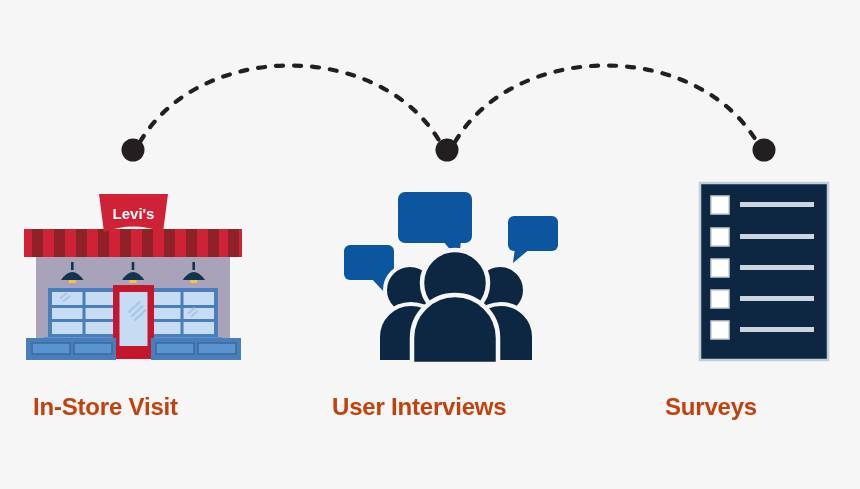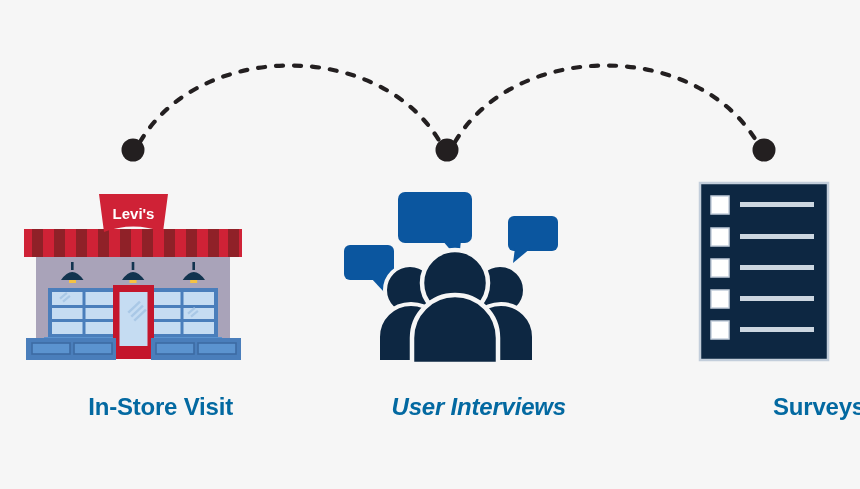--- a/index.html
+++ b/index.html
@@ -21,30 +21,30 @@
     height: 489px;
   }
   .layer {
     position: absolute;
     left: 0; top: 0;
     width: 860px;
     height: 489px;
   }
   .step-label {
     position: absolute;
-    text-align: right;
+    text-align: left;
     font-size: 24px;
     font-weight: bold;
-    color: #0369a1;
+    color: #c2410c;
     letter-spacing: -0.2px;
     white-space: nowrap;
     top: 393px;
   }
   #label-0 { left: 33px;  width: 200px; }
-  #label-1 { left: 366px; width: 200px; font-style: italic; }
+  #label-1 { left: 332px; width: 200px; }
   #label-2 { left: 665px; width: 200px; }
 </style>
 </head>
 <body>
 
 <div id="stage">
 
   <svg class="layer" viewBox="0 0 860 489">
     <g>
       <path d="M 140 142 C 200 40, 380 40, 440 142" fill="none" stroke="#231f20" stroke-width="4.2" stroke-linecap="round" stroke-dasharray="7 11"></path>

